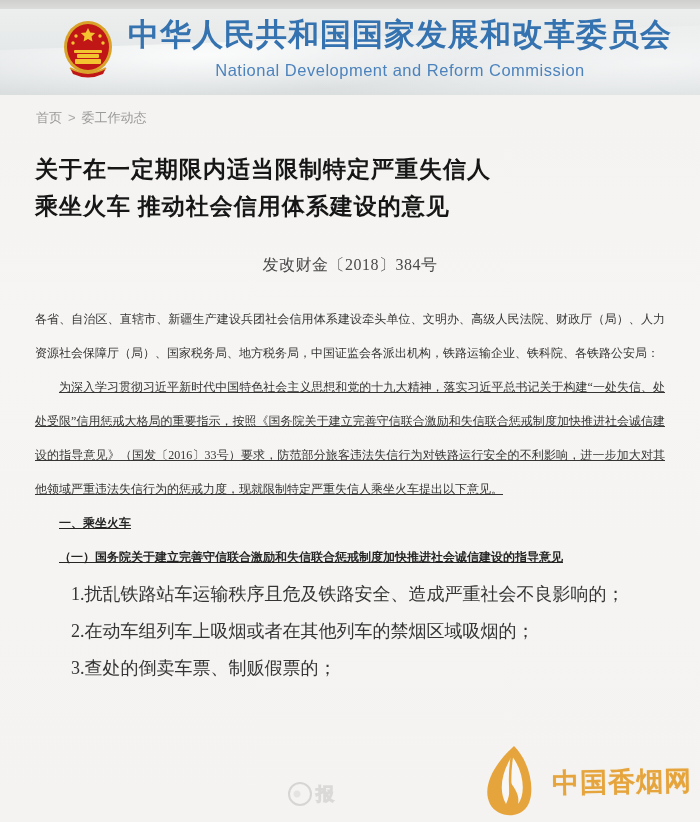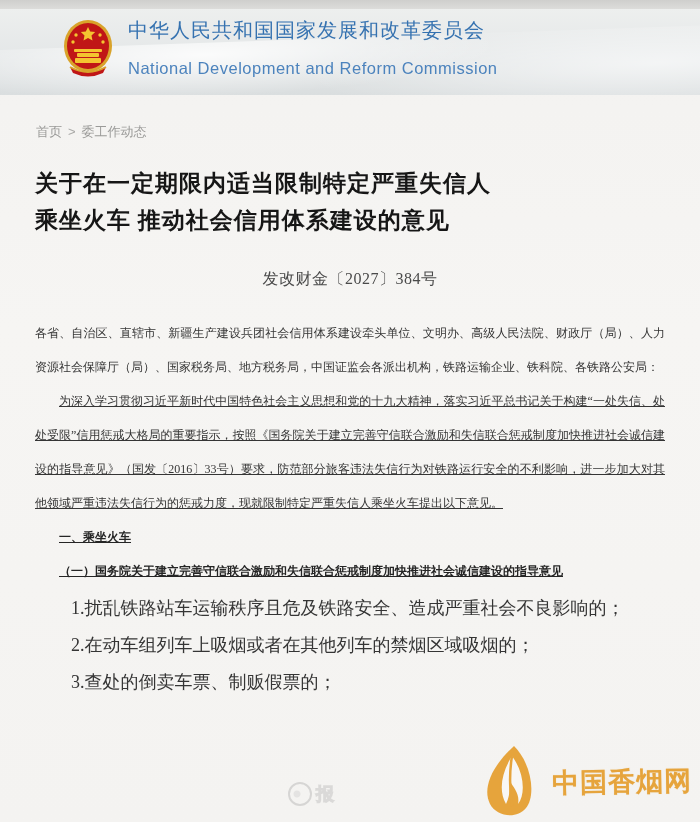--- a/index.html
+++ b/index.html
@@ -24,29 +24,29 @@
     content:"";position:absolute;left:-40px;top:28px;width:820px;height:120px;
     background:radial-gradient(ellipse 420px 60px at 30% 10%,rgba(255,255,255,.85),rgba(255,255,255,0) 70%),
                radial-gradient(ellipse 500px 70px at 85% 30%,rgba(255,255,255,.6),rgba(255,255,255,0) 70%);
     transform:rotate(-2deg);
   }
   .header-inner{position:relative;display:flex;align-items:center;padding:10px 0 0 62px;}
   .emblem{width:52px;height:58px;flex:0 0 auto;margin-right:14px;}
   .header-titles{line-height:1;}
   .header-cn{
     font-family:"Liberation Sans","DejaVu Sans",sans-serif;
-    font-weight:normal;font-size:20px;color:#3572b0;letter-spacing:1px;
+    font-weight:bold;font-size:31px;color:#3572b0;letter-spacing:1px;
   }
   .header-en{
     font-family:"Liberation Sans","DejaVu Sans",sans-serif;
-    font-size:16.5px;color:#4c83bd;margin-top:20px;letter-spacing:.5px;
+    font-size:16.5px;color:#4c83bd;margin-top:12px;letter-spacing:.5px;text-align:center;
   }
   
   .breadcrumb{
-    padding:28px 0 0 36px;
+    padding:14px 0 0 36px;
     font-family:"Liberation Sans","DejaVu Sans",sans-serif;
     font-size:13px;color:#9a9a98;
   }
   .breadcrumb a{color:#9a9a98;text-decoration:none;cursor:pointer;}
   .breadcrumb .sep{margin:0 6px;color:#a8a8a6;}
   
   .doc{padding:0 35px;}
   .doc-title{
     margin-top:24px;text-align:left;font-weight:bold;color:#161616;
     font-size:23px;line-height:37px;letter-spacing:1px;
@@ -119,21 +119,21 @@
   <nav class="breadcrumb">
     <a>首页</a><span class="sep">&gt;</span><a>委工作动态</a>
   </nav>
 
   <main class="doc">
     <h1 class="doc-title">
       <div>关于在一定期限内适当限制特定严重失信人</div>
       <div>乘坐火车 推动社会信用体系建设的意见</div>
     </h1>
 
-    <div class="doc-number">发改财金〔2027〕384号</div>
+    <div class="doc-number">发改财金〔2018〕384号</div>
 
     <p class="para first">各省、自治区、直辖市、新疆生产建设兵团社会信用体系建设牵头单位、文明办、高级人民法院、财政厅（局）、人力资源社会保障厅（局）、国家税务局、地方税务局，中国证监会各派出机构，铁路运输企业、铁科院、各铁路公安局：</p>
 
     <p class="para indent">为深入学习贯彻习近平新时代中国特色社会主义思想和党的十九大精神，落实习近平总书记关于构建“一处失信、处处受限”信用惩戒大格局的重要指示，按照《国务院关于建立完善守信联合激励和失信联合惩戒制度加快推进社会诚信建设的指导意见》（国发〔2016〕33号）要求，防范部分旅客违法失信行为对铁路运行安全的不利影响，进一步加大对其他领域严重违法失信行为的惩戒力度，现就限制特定严重失信人乘坐火车提出以下意见。</p>
 
     <p class="para indent bold">一、乘坐火车</p>
 
     <p class="para indent bold">（一）国务院关于建立完善守信联合激励和失信联合惩戒制度加快推进社会诚信建设的指导意见</p>
 
     <div class="list-block">

